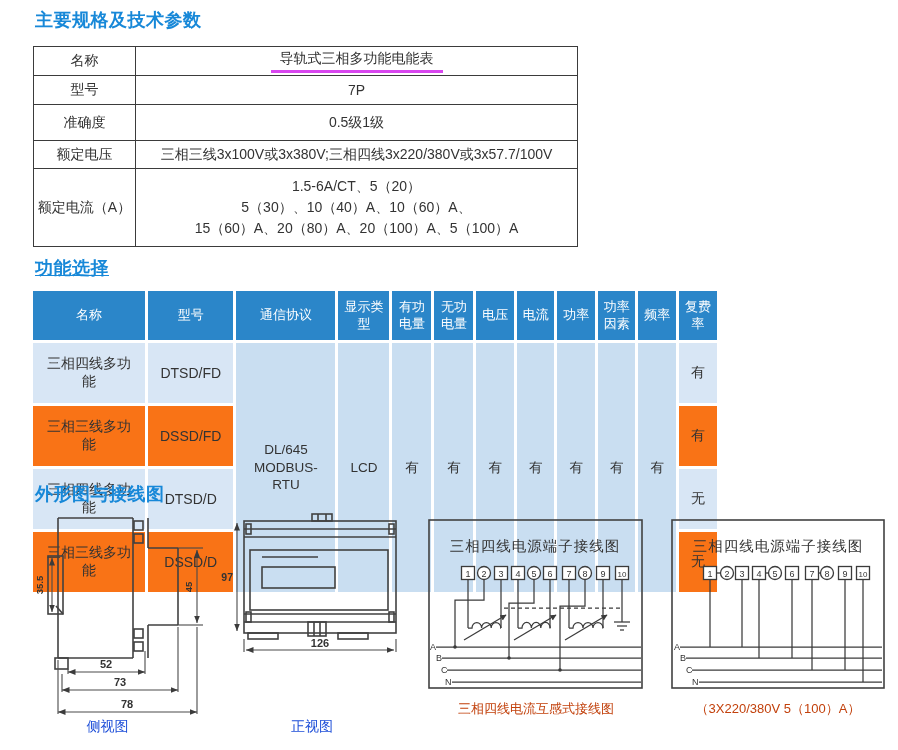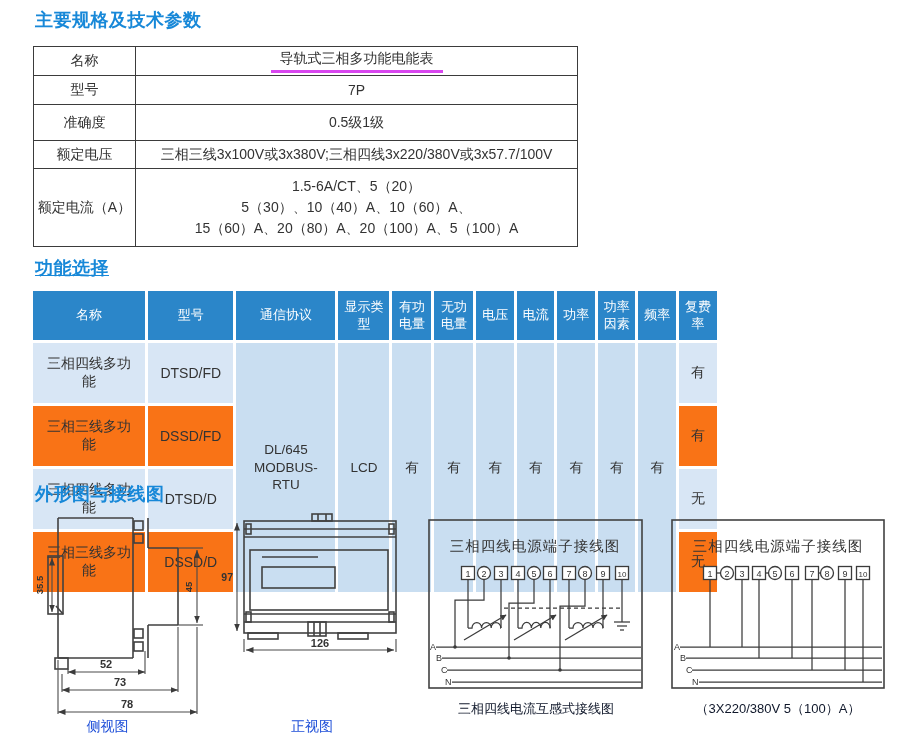--- a/index.html
+++ b/index.html
@@ -12,21 +12,21 @@
   .cur-lines div { line-height:21px; }
   table.func { position:absolute; left:30px; top:288px; border-collapse:separate; border-spacing:3px; table-layout:fixed; }
   table.func th { background:#2b86c9; color:#fff; font-weight:normal; font-size:13px; height:49px; line-height:1.25; padding:0 1px; }
   table.func td { text-align:center; vertical-align:middle; font-size:14px; height:16px; padding:12px;margin-left:16px; }
   table.func tr.r-odd td { background:#d8e6f5; }
   table.func tr.r-even td { background:#f97316; }
   table.func td.merged { background:#c9def1 !important; font-size:13.5px; line-height:1.3; }
   svg { position:absolute; overflow:visible; }
   svg text { fill:#333; font-family:"Liberation Sans","DejaVu Sans",sans-serif; }
   .fig-caption { position:absolute; font-size:14px; color:#1d4ed8; text-align:center; }
-  .w-caption { position:absolute; width:216px; text-align:center; font-size:13px; line-height:17px; color:#0f172a; }
+  .w-caption { position:absolute; width:216px; text-align:center; font-size:13px; line-height:17px; color:#c2410c; }
 </style>
 </head>
 <body>
 
 <div class="page">
 
   <div class="sec-title" style="top:8px;">主要规格及技术参数</div>
 
   <table class="spec">
     <colgroup>

